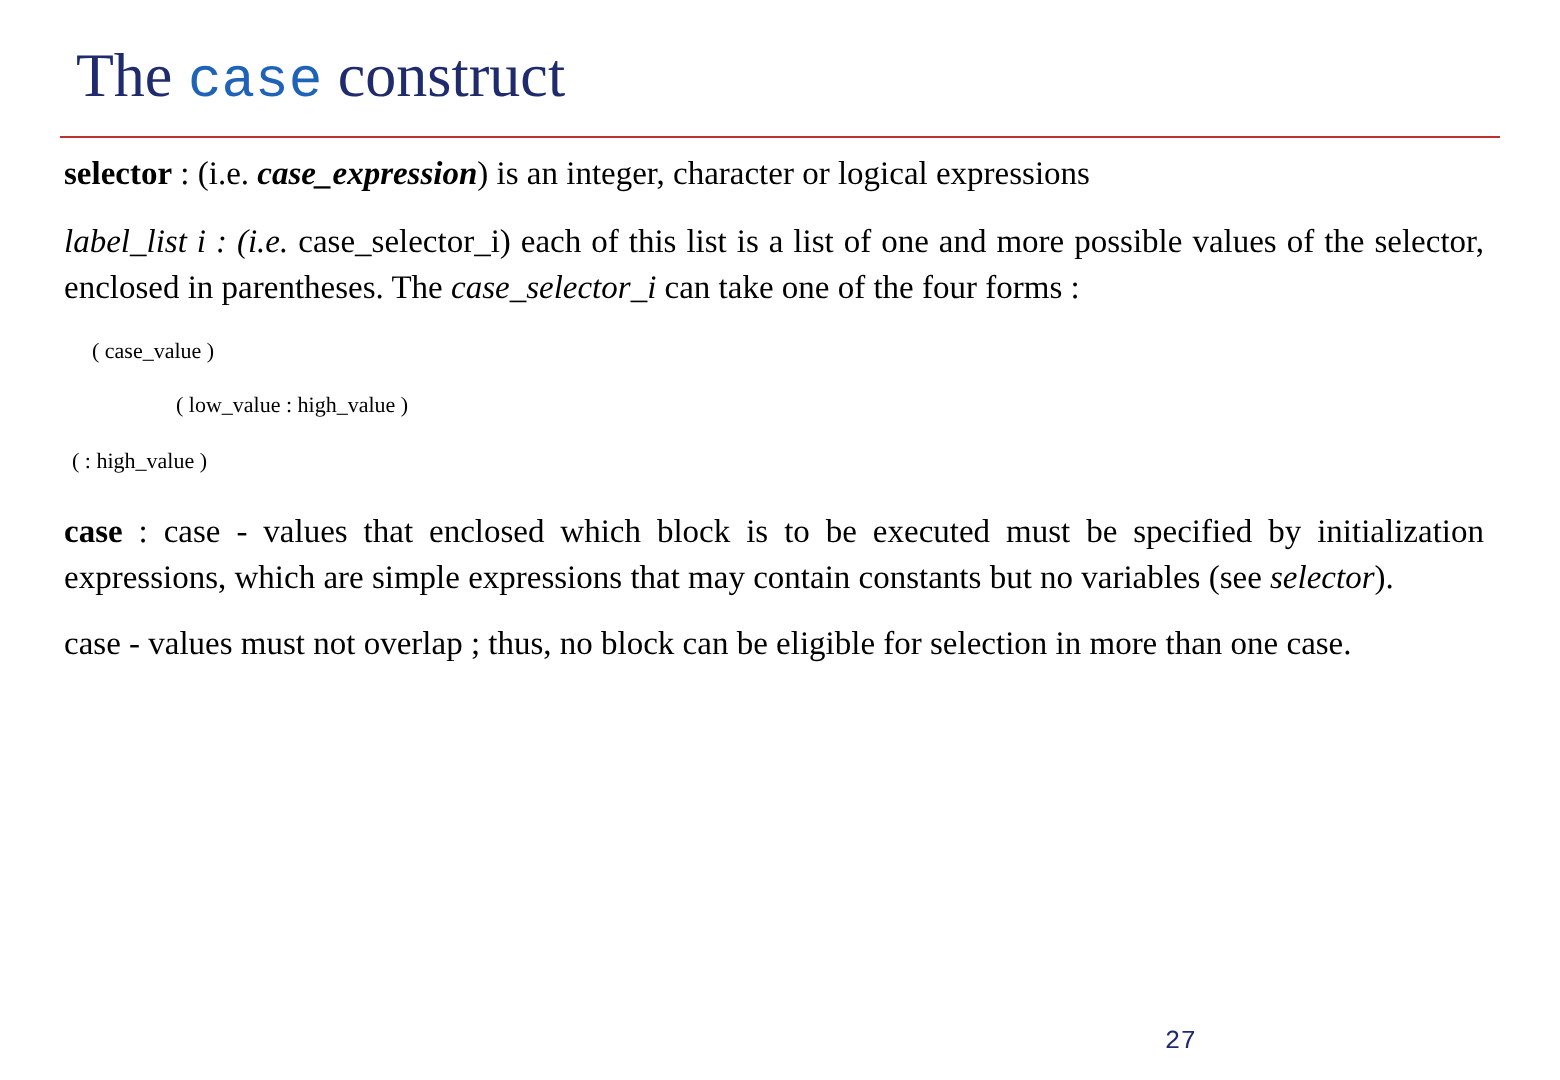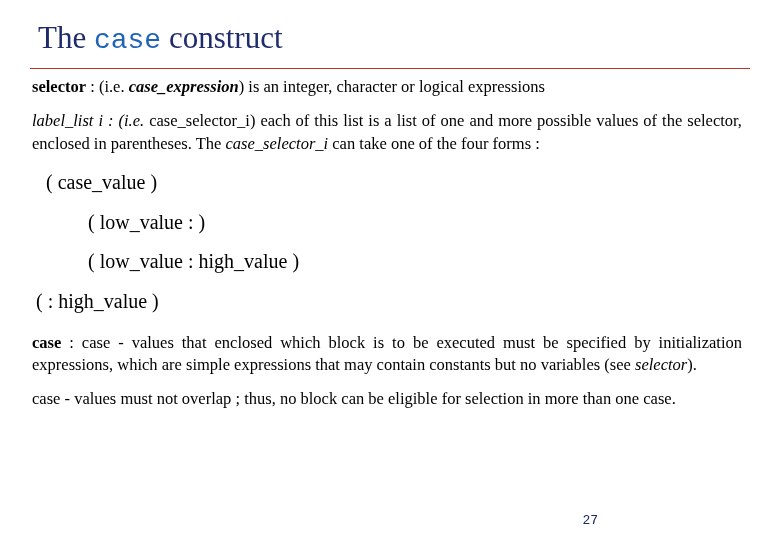--- a/index.html
+++ b/index.html
@@ -58,21 +58,21 @@
     text-align: justify;
   }
   .para-nojust {
     margin-bottom: 11px;
   }
   .b { font-weight: bold; }
   .i { font-style: italic; }
   .bi { font-weight: bold; font-style: italic; text-align: center; }
   .form {
     margin: 0 0 12px 0;
-    font-size: 20px;
+    font-size: 11px;
   }
   .indent1 { padding-left: 14px; }
   .indent2 { padding-left: 56px; }
   .indent0 { padding-left: 4px; }
   .forms-block {
     margin-top: 14px;
     margin-bottom: 16px;
   }
   .page-num {
     position: absolute;
@@ -95,21 +95,20 @@
   <div class="rule"></div>
 
   <div class="body">
 
     <p class="para-nojust"><span class="b">selector</span><span> : (i.e. </span><span class="bi">case_expression</span><span>) is an integer, character or logical expressions</span></p>
 
     <p class="para"><span class="i">label_list i : (i.e.</span><span> case_selector_i</span><span>) each of this list is a list of one and more possible values of the selector, enclosed in parentheses. The </span><span class="i">case_selector_i</span><span> can take one of the four forms :</span></p>
 
     <div class="forms-block">
       <p class="form indent1">( case_value )</p>
-      <p class="form indent2">( low_value :  )</p>
       <p class="form indent2">( low_value : high_value )</p>
       <p class="form indent0">(  : high_value )</p>
     </div>
 
     <p class="para"><span class="b">case</span><span> :  case - values that enclosed which block is to be executed must be specified by initialization expressions, which are simple expressions that may contain constants but no variables (see </span><span class="i">selector</span><span>).</span></p>
 
     <p class="para">case - values must not overlap ; thus, no block can be eligible for selection in more than  one case.</p>
 
   </div>
 

